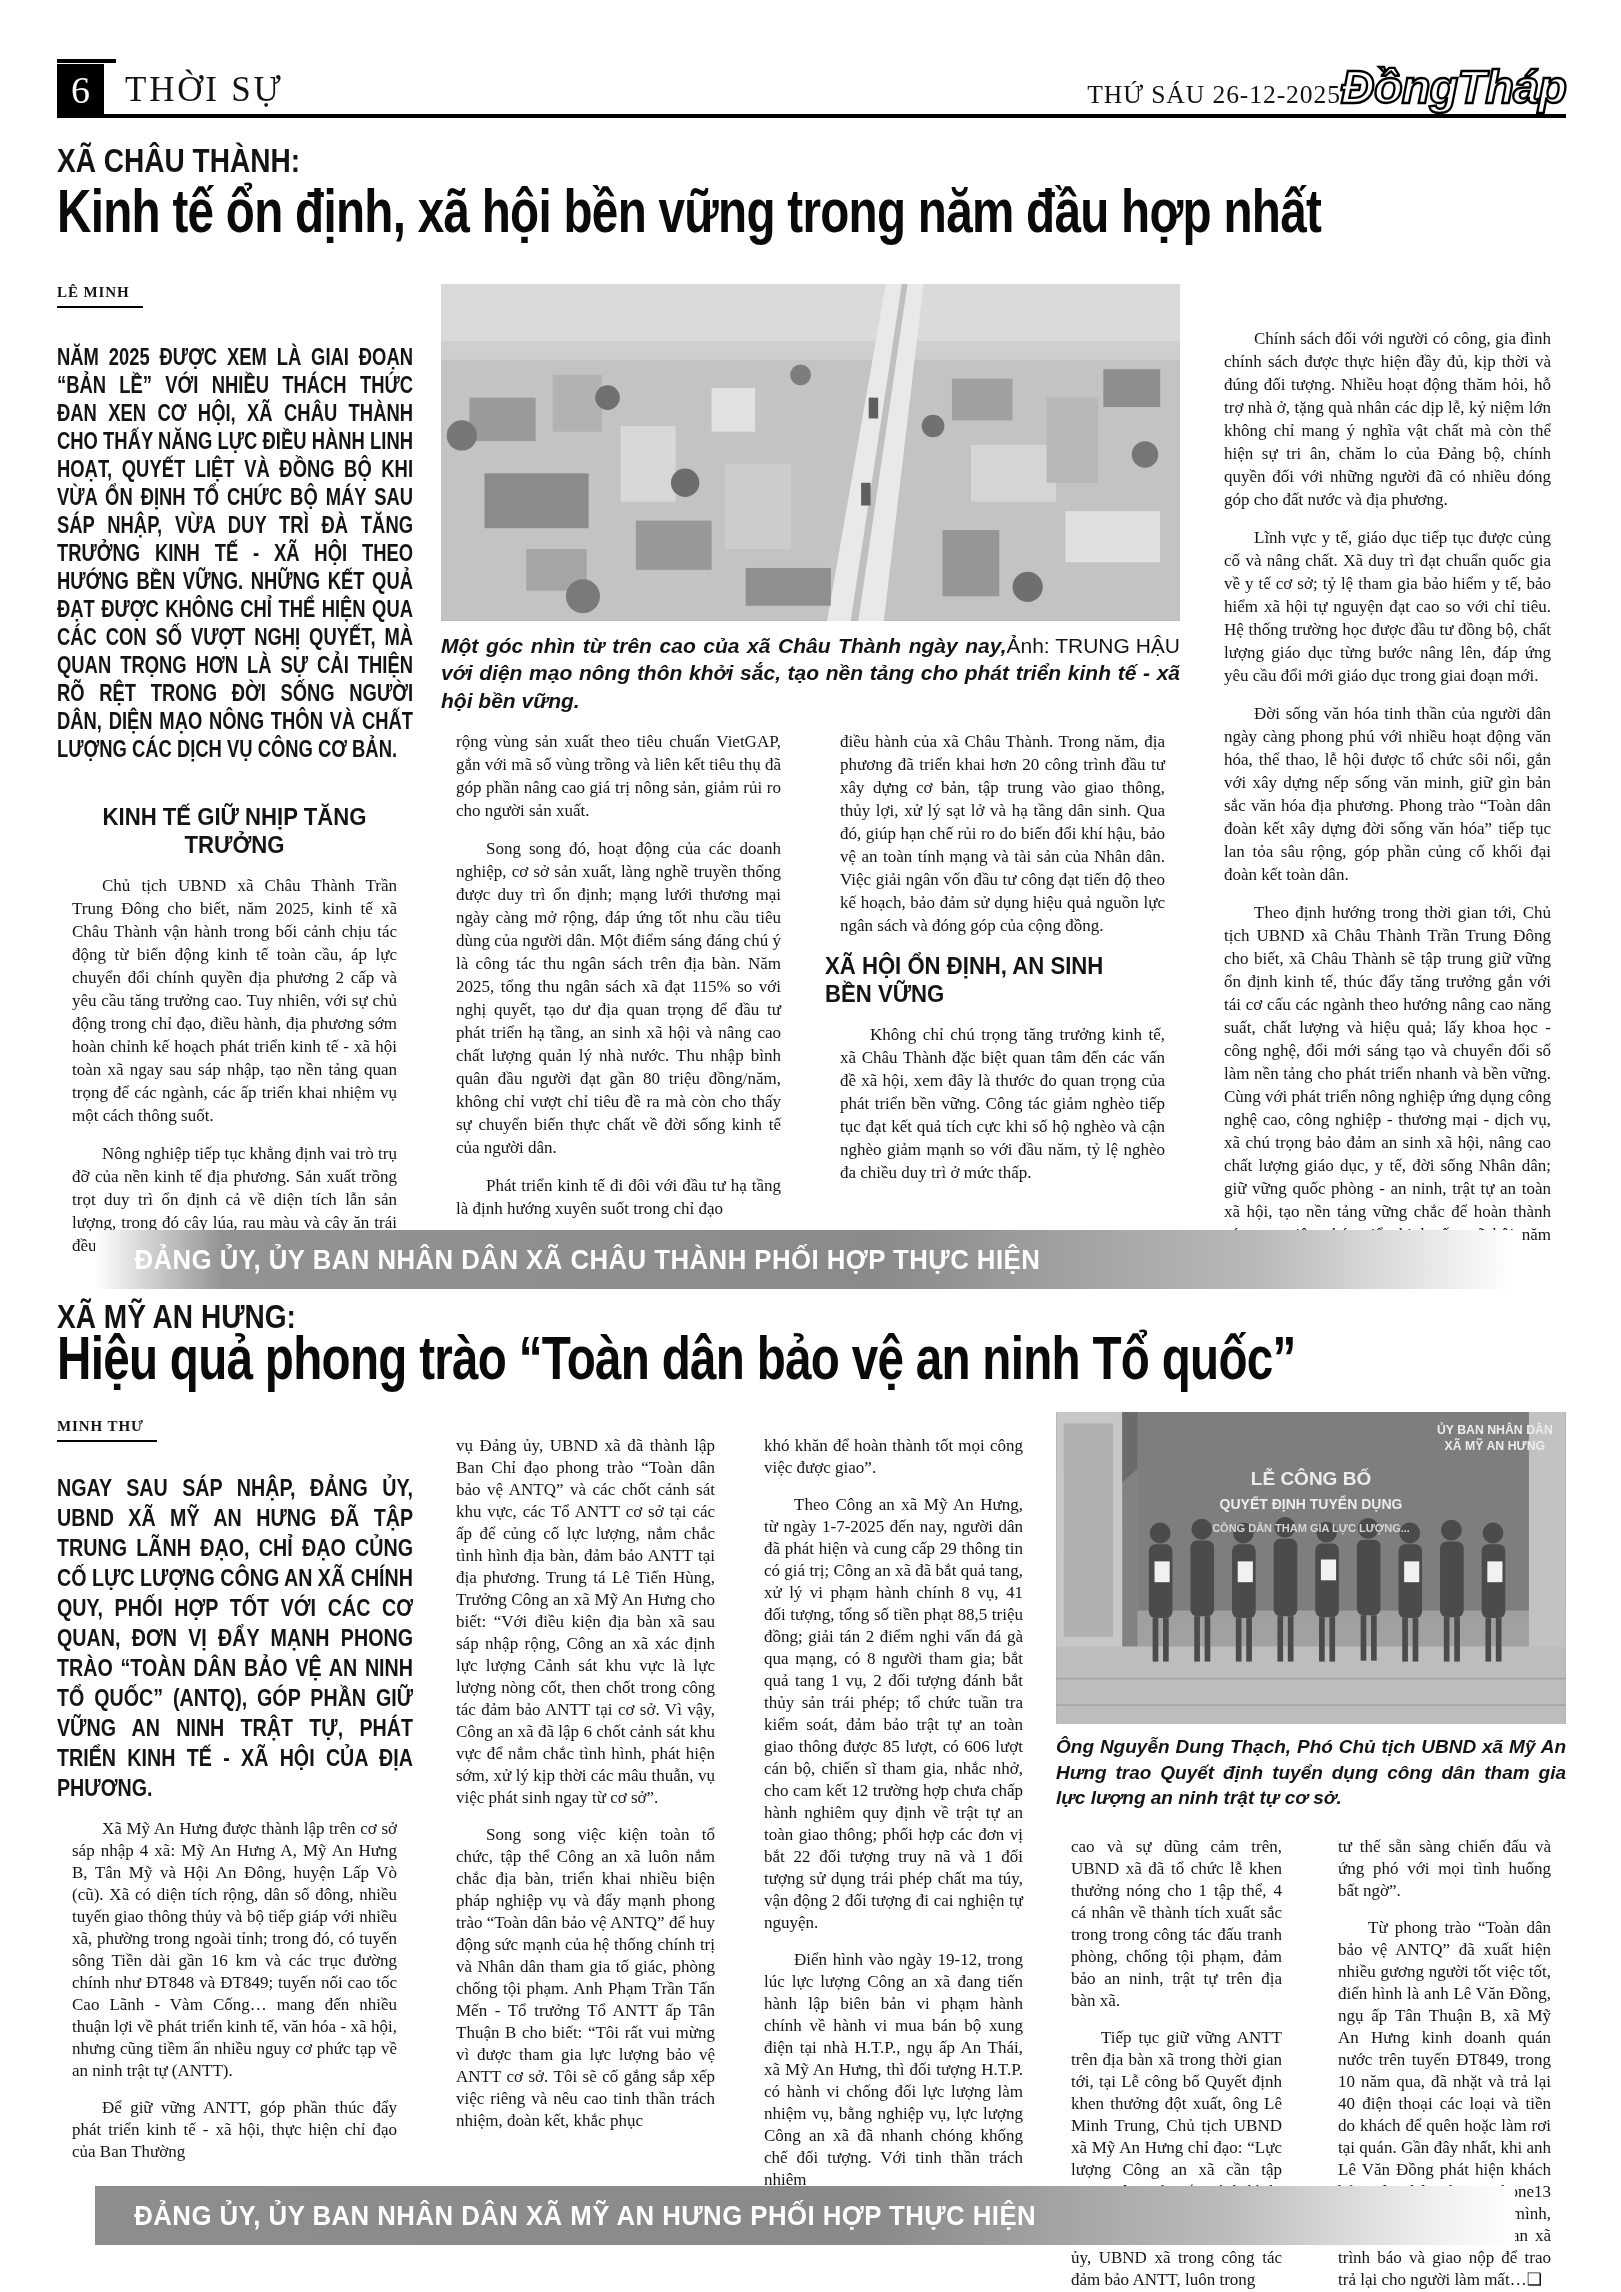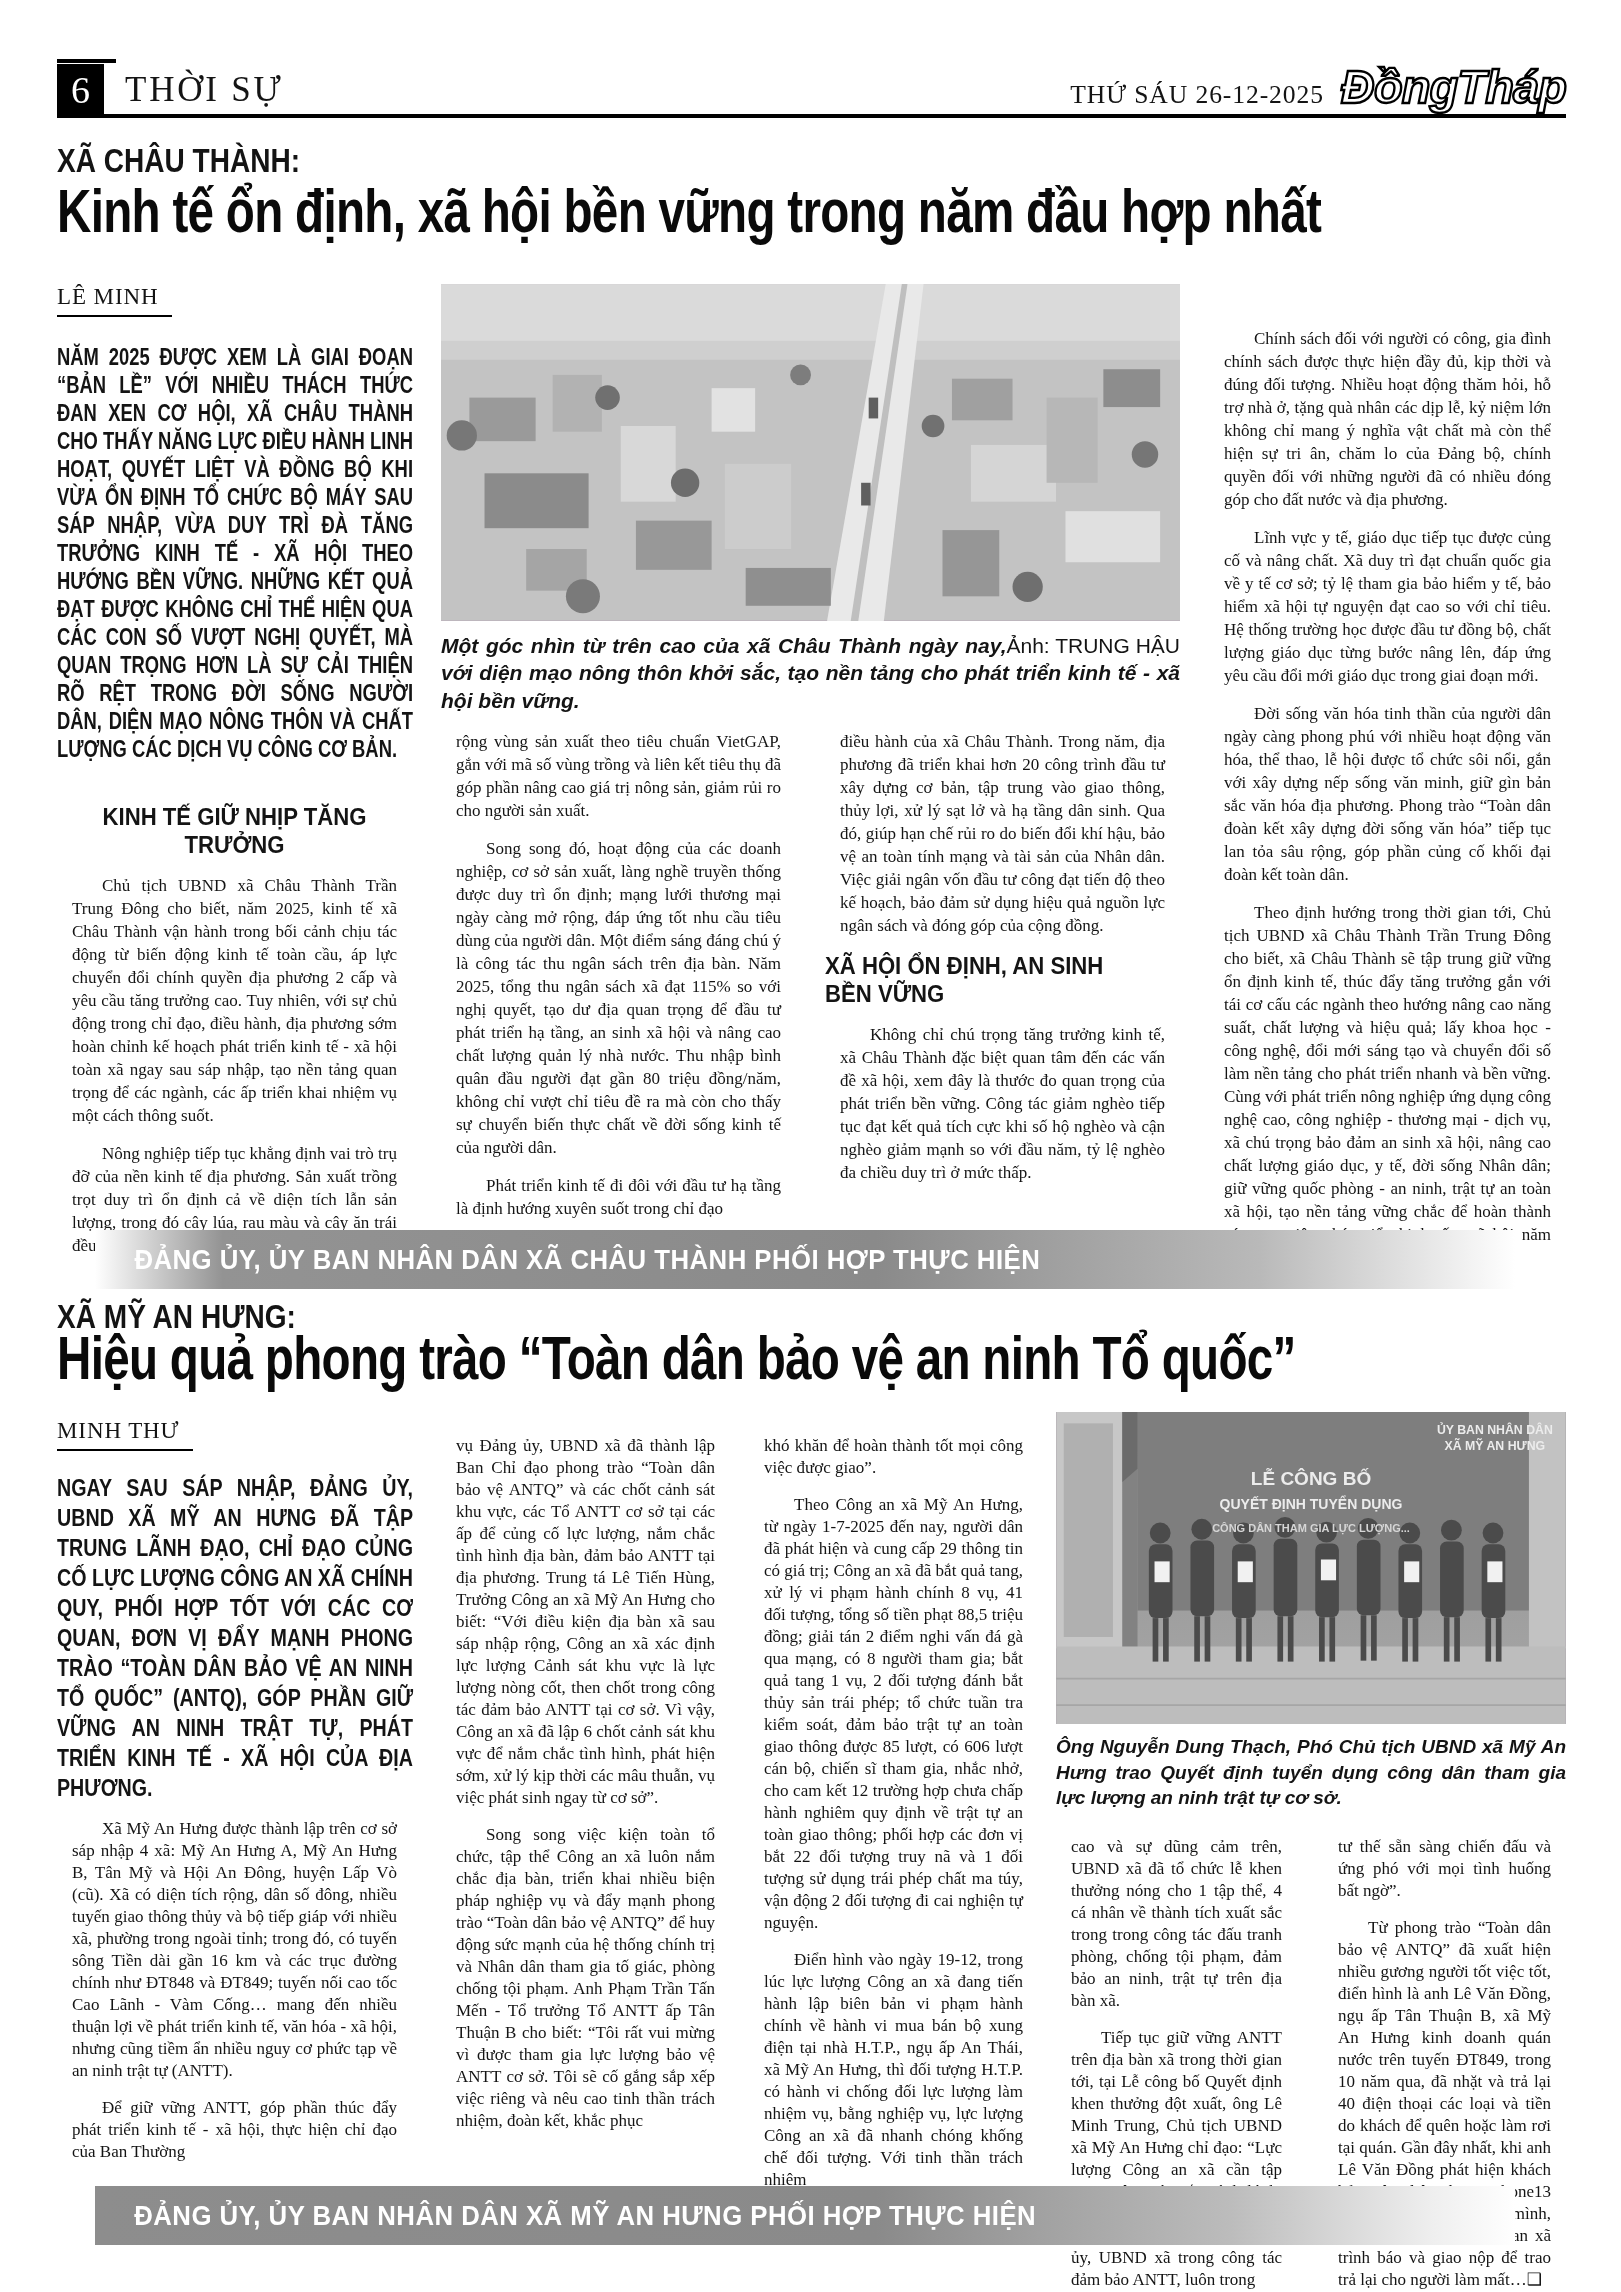--- a/index.html
+++ b/index.html
@@ -14,21 +14,21 @@
   .issue-date{font-family:"Liberation Serif",serif;font-size:25.6px;letter-spacing:0.9px;}
   .masthead{font-family:Liberation Sans, sans-serif;font-weight:700;font-style:italic;font-size:47px;
             color:#fff;-webkit-text-stroke:2.4px #000;letter-spacing:-0.9px;}
   .rule{background:#000;}
 
   
   .kicker{font-family:"Liberation Sans",sans-serif;font-weight:700;font-size:33px;white-space:nowrap;
           transform:scaleX(.85);transform-origin:0 0;letter-spacing:0;}
   .headline{font-family:"Liberation Sans",sans-serif;font-weight:700;font-size:61px;white-space:nowrap;
             transform:scaleX(.78);transform-origin:0 0;letter-spacing:-0.9px;color:#0a0a0a;}
-  .byline{font-family:"Liberation Serif",serif;font-weight:400;font-size:23px;letter-spacing:0.9px;
+  .byline{font-family:"Liberation Serif",serif;font-weight:700;font-size:15px;letter-spacing:0.9px;
           border-bottom:2.8px solid #000;padding:0 13.2px 4.7px 0;display:inline-block;}
 
   
   .lead{font-family:"Liberation Sans",sans-serif;font-weight:700;text-align:justify;
         transform:scaleX(.8);transform-origin:0 0;}
   .lead1{font-size:23px;line-height:28px;width:445px;}
   .lead2{font-size:24.6px;line-height:30px;width:445px;}
   .bodycol{font-size:17px;line-height:23px;text-align:justify;}
   .bodycol p{margin:15px;text-indent:30px;}
   .bodycol p.cont{text-indent:0;}
@@ -56,21 +56,21 @@
 </head>
 <body>
 
 <div class="page">
 
   <div class="abs rule" style="left:57px;top:59px;width:59px;height:3.8px;"></div>
   <div class="abs numbox" style="left:57px;top:64px;width:47px;height:51px;">
     <span>6</span>
   </div>
   <div class="abs section-title" style="left:125px;top:70px;">THỜI SỰ</div>
-  <div class="abs" style="right:55px;top:59px;display:flex;align-items:baseline;gap:17px;">
+  <div class="abs" style="right:55px;top:59px;display:flex;align-items:baseline;">
     <span class="issue-date">THỨ SÁU 26-12-2025</span>
     <span class="masthead">ĐồngTháp</span>
   </div>
   <div class="abs rule" style="left:57px;top:114px;width:1509px;height:3.8px;"></div>
 
   <div class="abs kicker" style="left:57px;top:142px;">XÃ CHÂU THÀNH:</div>
   <div class="abs headline" style="left:57px;top:176px;">Kinh tế ổn định, xã hội bền vững trong năm đầu hợp nhất</div>
   <div class="abs" style="left:57px;top:284px;">
     <span class="byline">LÊ MINH</span>
   </div>

